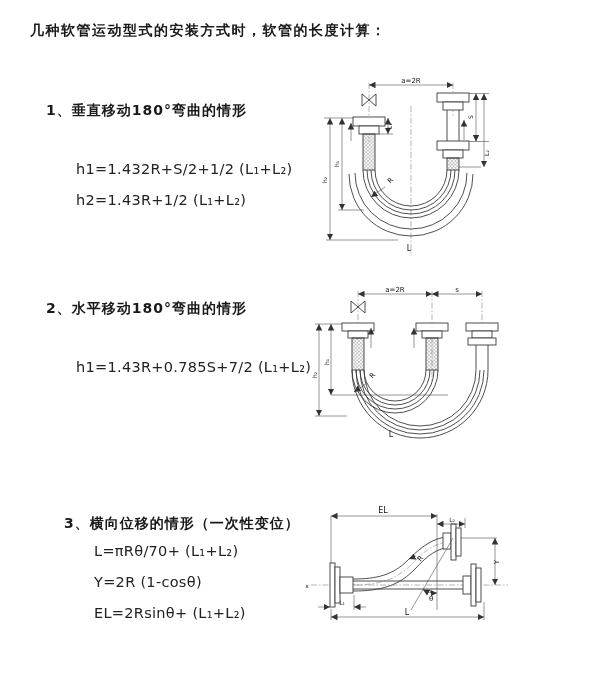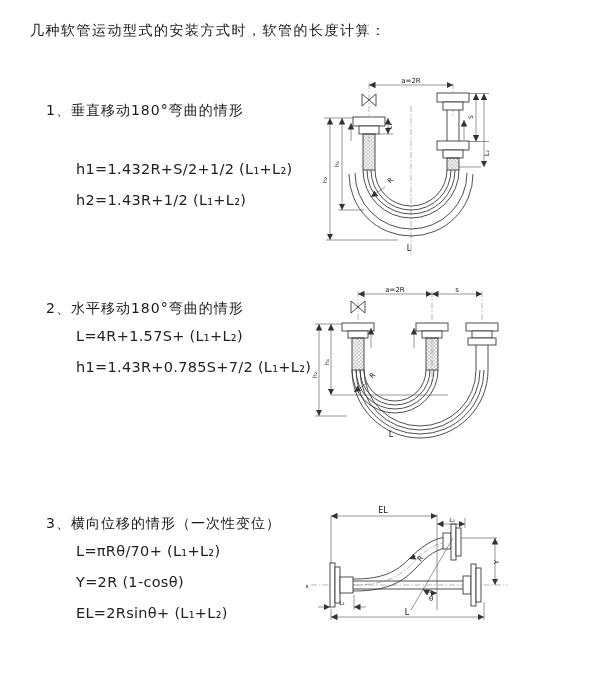--- a/index.html
+++ b/index.html
@@ -1,24 +1,24 @@
 <!DOCTYPE html>
 <html><head>
 <meta charset="utf-8">
 <style>
   html,body{margin:0;padding:0;}
   body{width:600px;height:675px;background:#ffffff;position:relative;overflow:hidden;
        font-family:"DejaVu Sans",sans-serif;color:#1a1a1a;}
-  .page-title{position:absolute;left:30px;top:22px;font-size:14px;font-weight:400;
+  .page-title{position:absolute;left:30px;top:22px;font-size:14px;font-weight:700;
        letter-spacing:1.5px;white-space:nowrap;}
   .sec{position:absolute;left:46px;width:280px;}
-  .sec-h{font-size:14px;font-weight:400;letter-spacing:1px;white-space:nowrap;}
+  .sec-h{font-size:14px;font-weight:700;letter-spacing:1px;white-space:nowrap;}
   .fl{position:absolute;left:30px;font-size:14.5px;font-weight:400;color:#222;
        letter-spacing:.3px;white-space:nowrap;}
-  #sec1{top:102px;} #sec2{top:300px;} #sec3{top:515px;}
+  #sec1{top:102px;} #sec2{top:300px;} #sec3{top:515px;margin-left:18px;}
   svg{position:absolute;overflow:visible;}
   #dia1{left:312px;top:70px;} #dia2{left:303px;top:278px;} #dia3{left:295px;top:500px;}
   .dl{stroke:#3b3b3b;stroke-width:.9;fill:none;}
   .fit{stroke:#3b3b3b;stroke-width:.9;fill:#fff;}
   .braid{stroke:#3b3b3b;stroke-width:.9;fill:url(#hatch);}
   .dm{stroke:#3f3f3f;stroke-width:.55;fill:none;}
   .cl{stroke:#6a6a6a;stroke-width:.5;fill:none;stroke-dasharray:6 2 1.5 2;}
   svg text{font-family:"DejaVu Sans",sans-serif;fill:#161616;font-size:7px;}
   .t8{font-size:8px;} .t6{font-size:6px;}
 </style>
@@ -28,21 +28,20 @@
 <div class="page-title">几种软管运动型式的安装方式时，软管的长度计算：</div>
 
 <div class="sec" id="sec1">
   <div class="sec-h">1、垂直移动180°弯曲的情形</div>
   <div class="fl" style="top:59px">h1=1.432R+S/2+1/2 (L₁+L₂)</div>
   <div class="fl" style="top:90px">h2=1.43R+1/2 (L₁+L₂)</div>
 </div>
 
 <div class="sec" id="sec2">
   <div class="sec-h">2、水平移动180°弯曲的情形</div>
-  <div class="fl" style="top:28px">L=4R+1.57S+ (L₁+L₂)</div>
   <div class="fl" style="top:59px">h1=1.43R+0.785S+7/2 (L₁+L₂)</div>
 </div>
 
 <div class="sec" id="sec3">
   <div class="sec-h">3、横向位移的情形（一次性变位）</div>
   <div class="fl" style="top:28px">L=πRθ/70+ (L₁+L₂)</div>
   <div class="fl" style="top:59px">Y=2R (1-cosθ)</div>
   <div class="fl" style="top:90px">EL=2Rsinθ+ (L₁+L₂)</div>
 </div>
 

